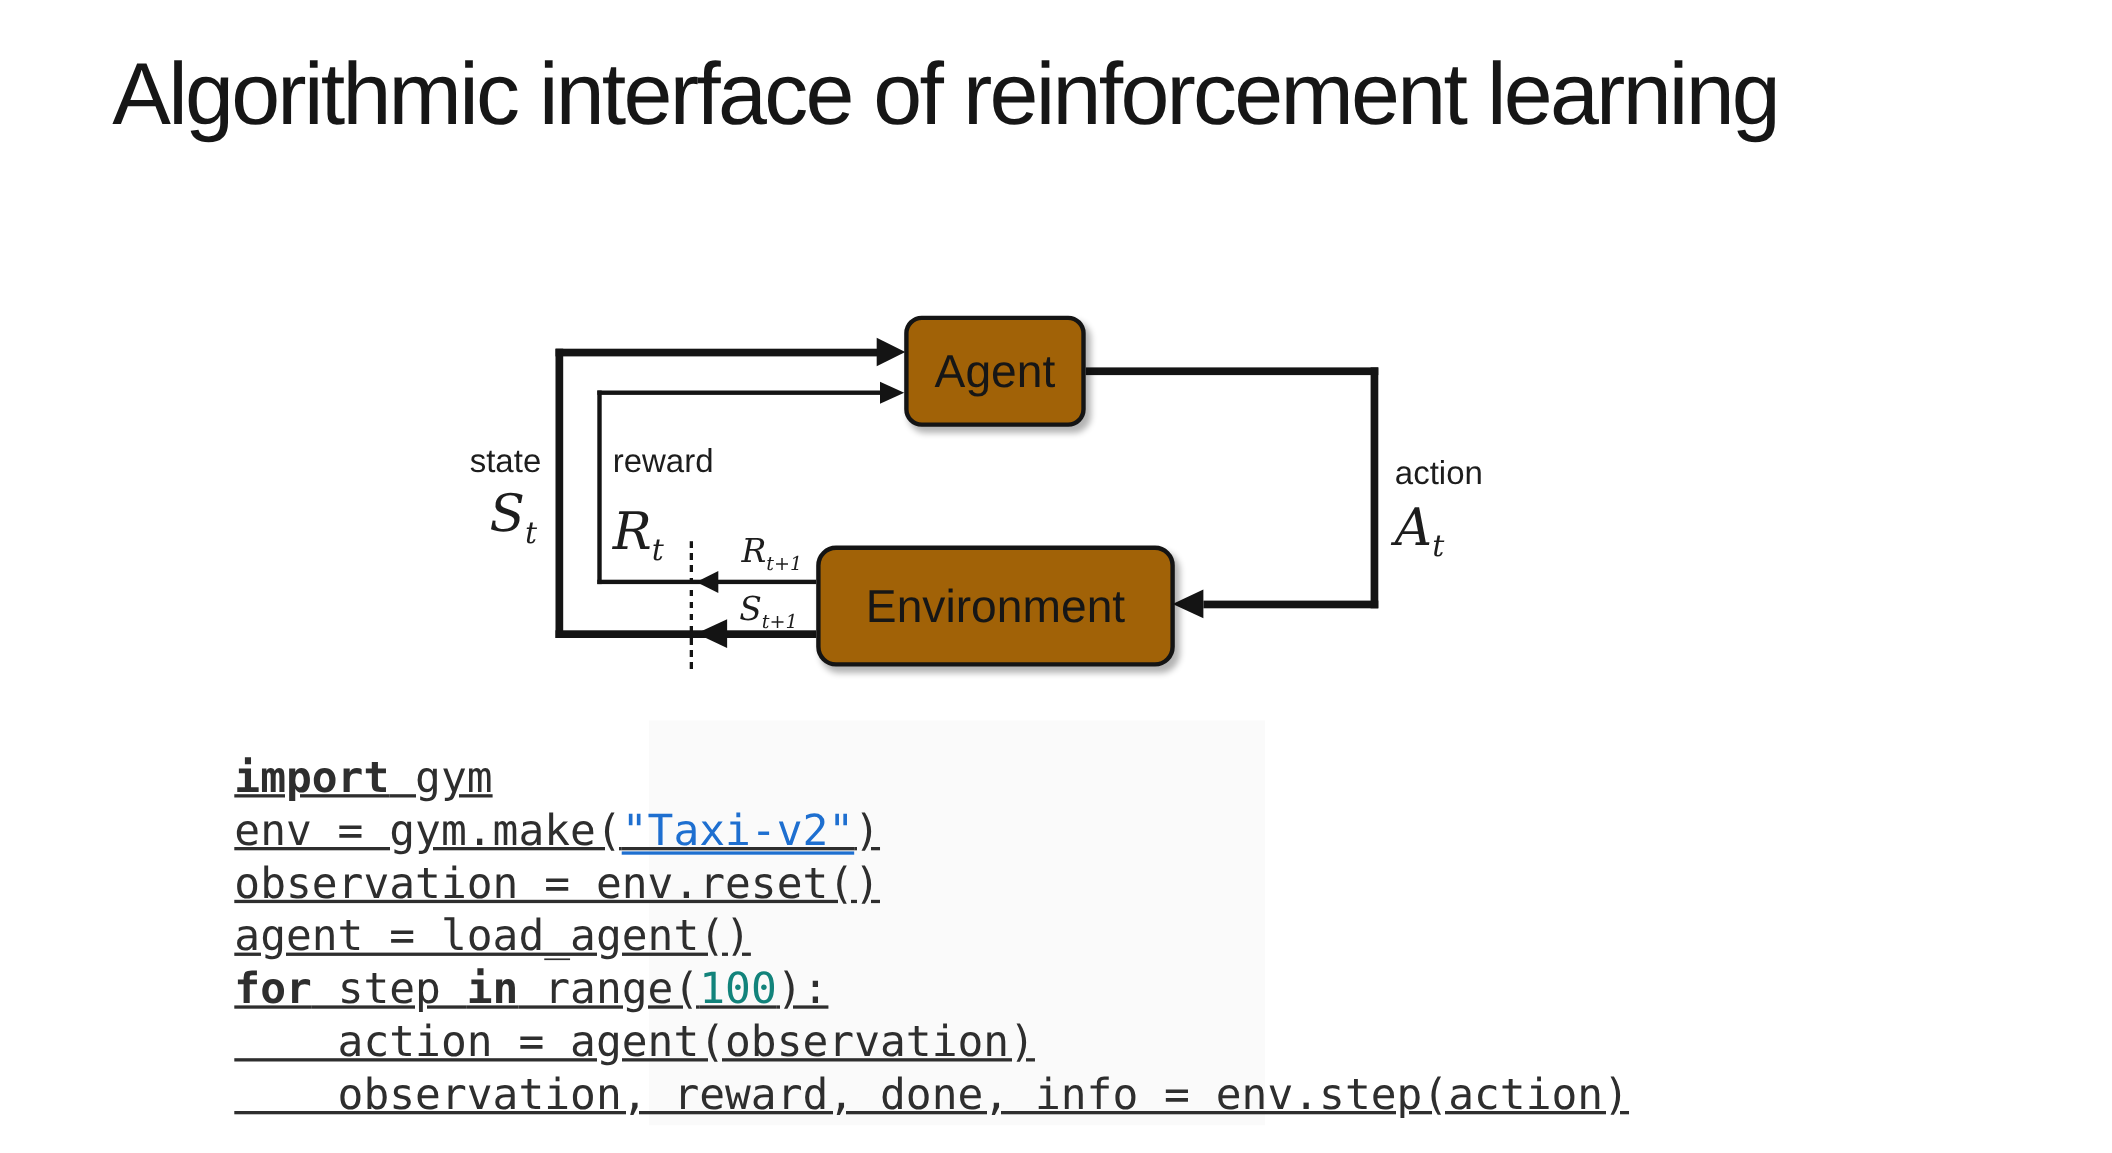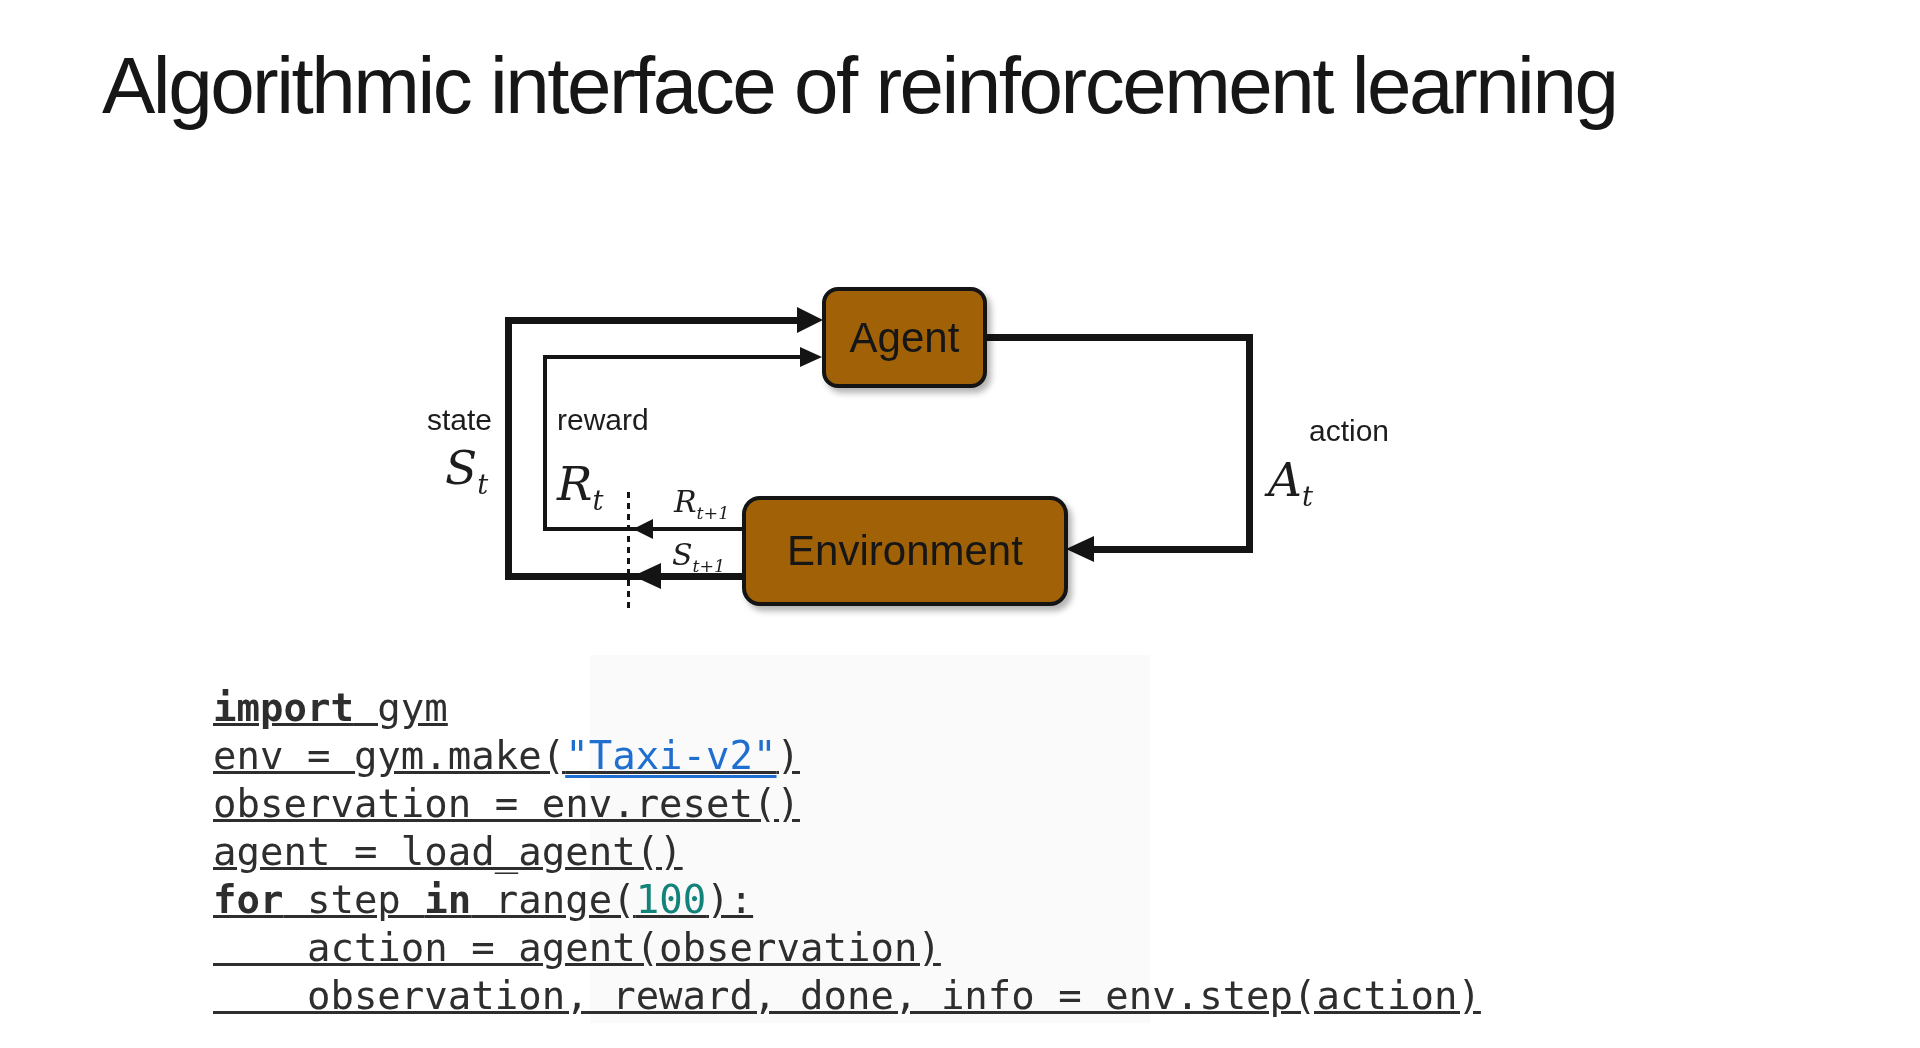--- a/index.html
+++ b/index.html
@@ -105,21 +105,21 @@
     <div class="box env">
       <span>Environment</span>
     </div>
 
     <div class="dlabel" style="left:427px;top:403px;width:70px;text-align:left;">state</div>
     <div class="math big" style="left:445px;top:440px;"><span>S</span><sub>t</sub></div>
 
     <div class="dlabel" style="left:557px;top:403px;">reward</div>
     <div class="math big" style="left:557px;top:440px;margin-top:16px;"><span>R</span><sub>t</sub></div>
 
-    <div class="dlabel" style="left:1268px;top:414px;margin-left:41px;">action</div>
+    <div class="dlabel" style="left:1268px;top:414px;">action</div>
     <div class="math big" style="left:1268px;top:452px;"><span>A</span><sub>t</sub></div>
 
     <div class="math mid" style="left:674px;top:484px;"><span>R</span><sub>t+1</sub></div>
     <div class="math mid" style="left:672px;top:537px;"><span>S</span><sub>t+1</sub></div>
 
   </div>
 
   <pre class="codeblock"><div><span class="tok-kw">import</span><span class="tok-plain"> gym</span></div><div><span class="tok-plain">env = gym.make(</span><span class="tok-link">"Taxi-v2"</span><span class="tok-plain">)</span></div><div><span class="tok-plain">observation = env.reset()</span></div><div><span class="tok-plain">agent = load_agent()</span></div><div><span class="tok-kw">for</span><span class="tok-plain"> step </span><span class="tok-kw">in</span><span class="tok-plain"> range(</span><span class="tok-num">100</span><span class="tok-plain">):</span></div><div><span class="tok-plain">    action = agent(observation)</span></div><div><span class="tok-plain">    observation, reward, done, info = env.step(action)</span></div></pre>
 
 </div>

